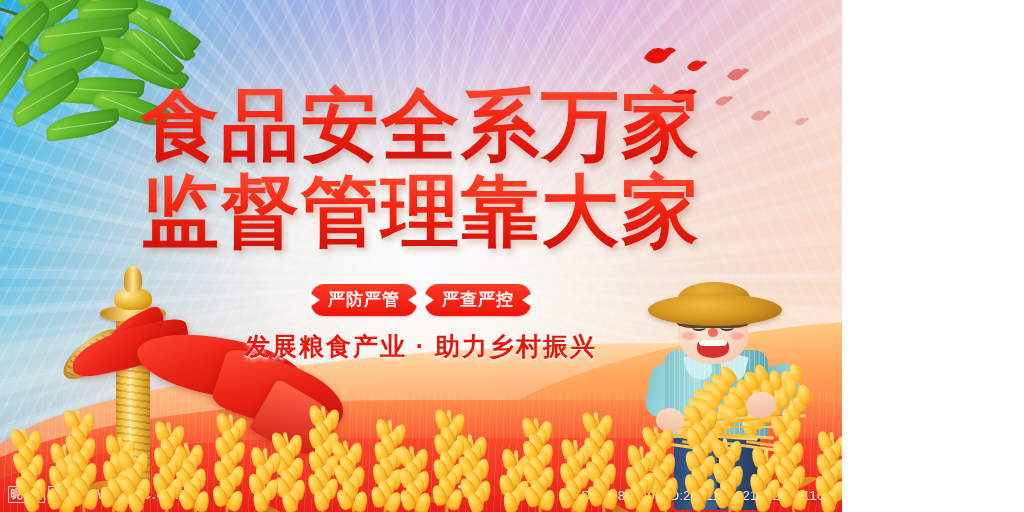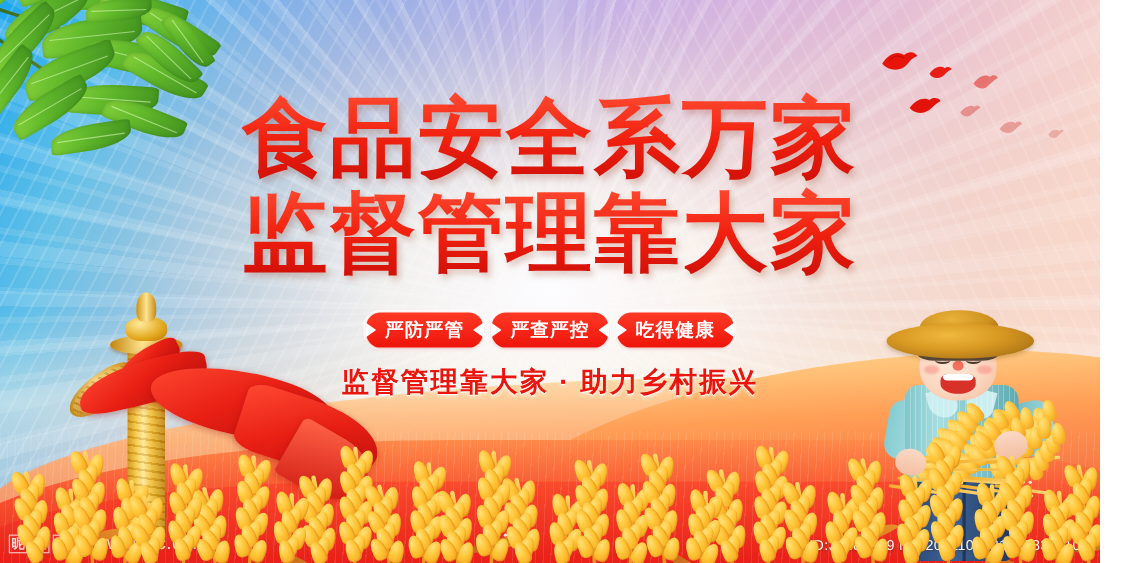--- a/index.html
+++ b/index.html
@@ -1,20 +1,20 @@
 <!DOCTYPE html>
 <html><head>
 <meta charset="utf-8">
 <style>
   * { margin:0; padding:0; box-sizing:border-box; }
   html,body { width:1024px; height:512px; overflow:hidden; background:#fff; }
   body { font-family:"Liberation Sans", sans-serif; }
 
   .poster {
-    position:relative; width:1000px; height:512px; overflow:hidden;
+    position:relative; width:842px; height:512px; overflow:hidden;
   }
 
   
   .bg-base {
     position:absolute; inset:0;
     background:
       linear-gradient(to bottom,
         rgba(255,255,255,0) 55%,
         rgba(255,244,236,0.55) 72%,
         rgba(255,222,214,0.5) 85%,
@@ -1163,24 +1163,23 @@
     </div>
     <div class="title-wrap">
       <div class="title-stroke">监督管理靠大家</div>
       <div class="title-line">监督管理靠大家</div>
     </div>
   </div>
 
   <div class="badges">
     <div class="badge">严防严管</div>
     <div class="badge">严查严控</div>
-    <div class="badge">吃得健康</div>
   </div>
 
-  <div class="subtitle">监督管理靠大家 · 助力乡村振兴</div>
+  <div class="subtitle">发展粮食产业 · 助力乡村振兴</div>
 
   <div class="wm-left">
     <div class="wm-logo">
       <span>昵</span>
       <span>图</span>
       <span>网</span>
     </div>
     <div class="wm-url">www.nipic.com</div>
   </div>
   <div class="wm-right">ID:32889949 NO:20211012210328391109</div>

